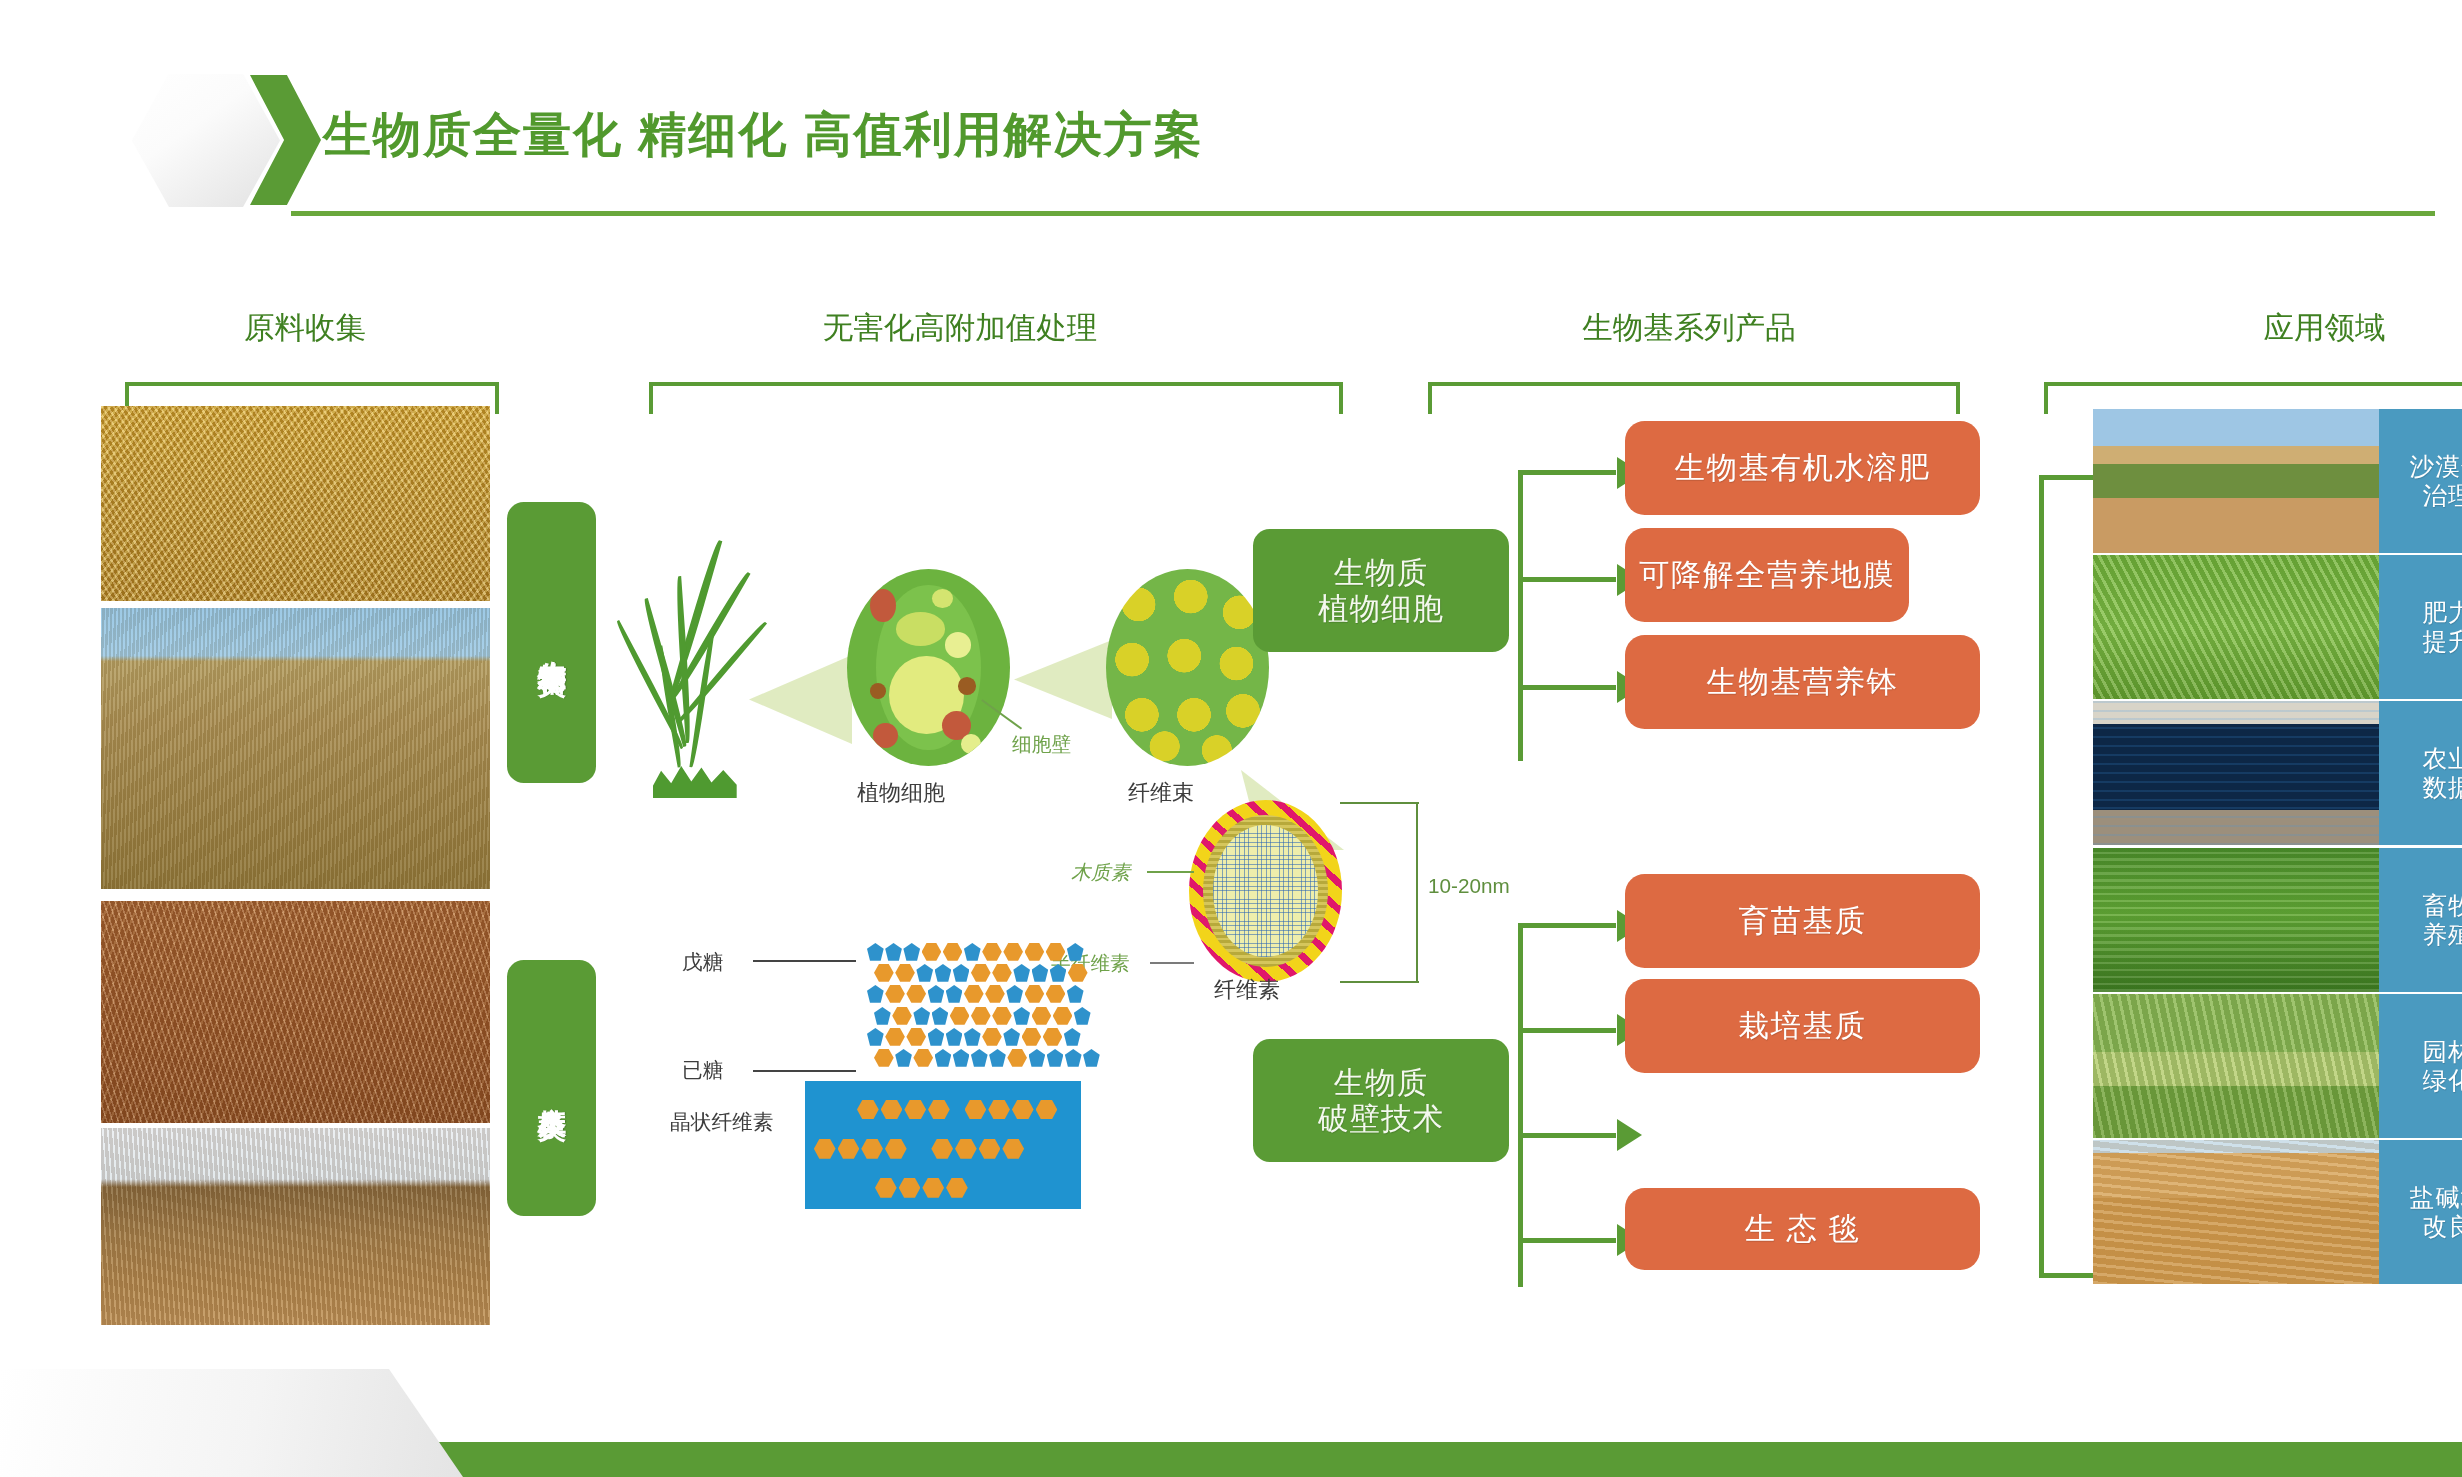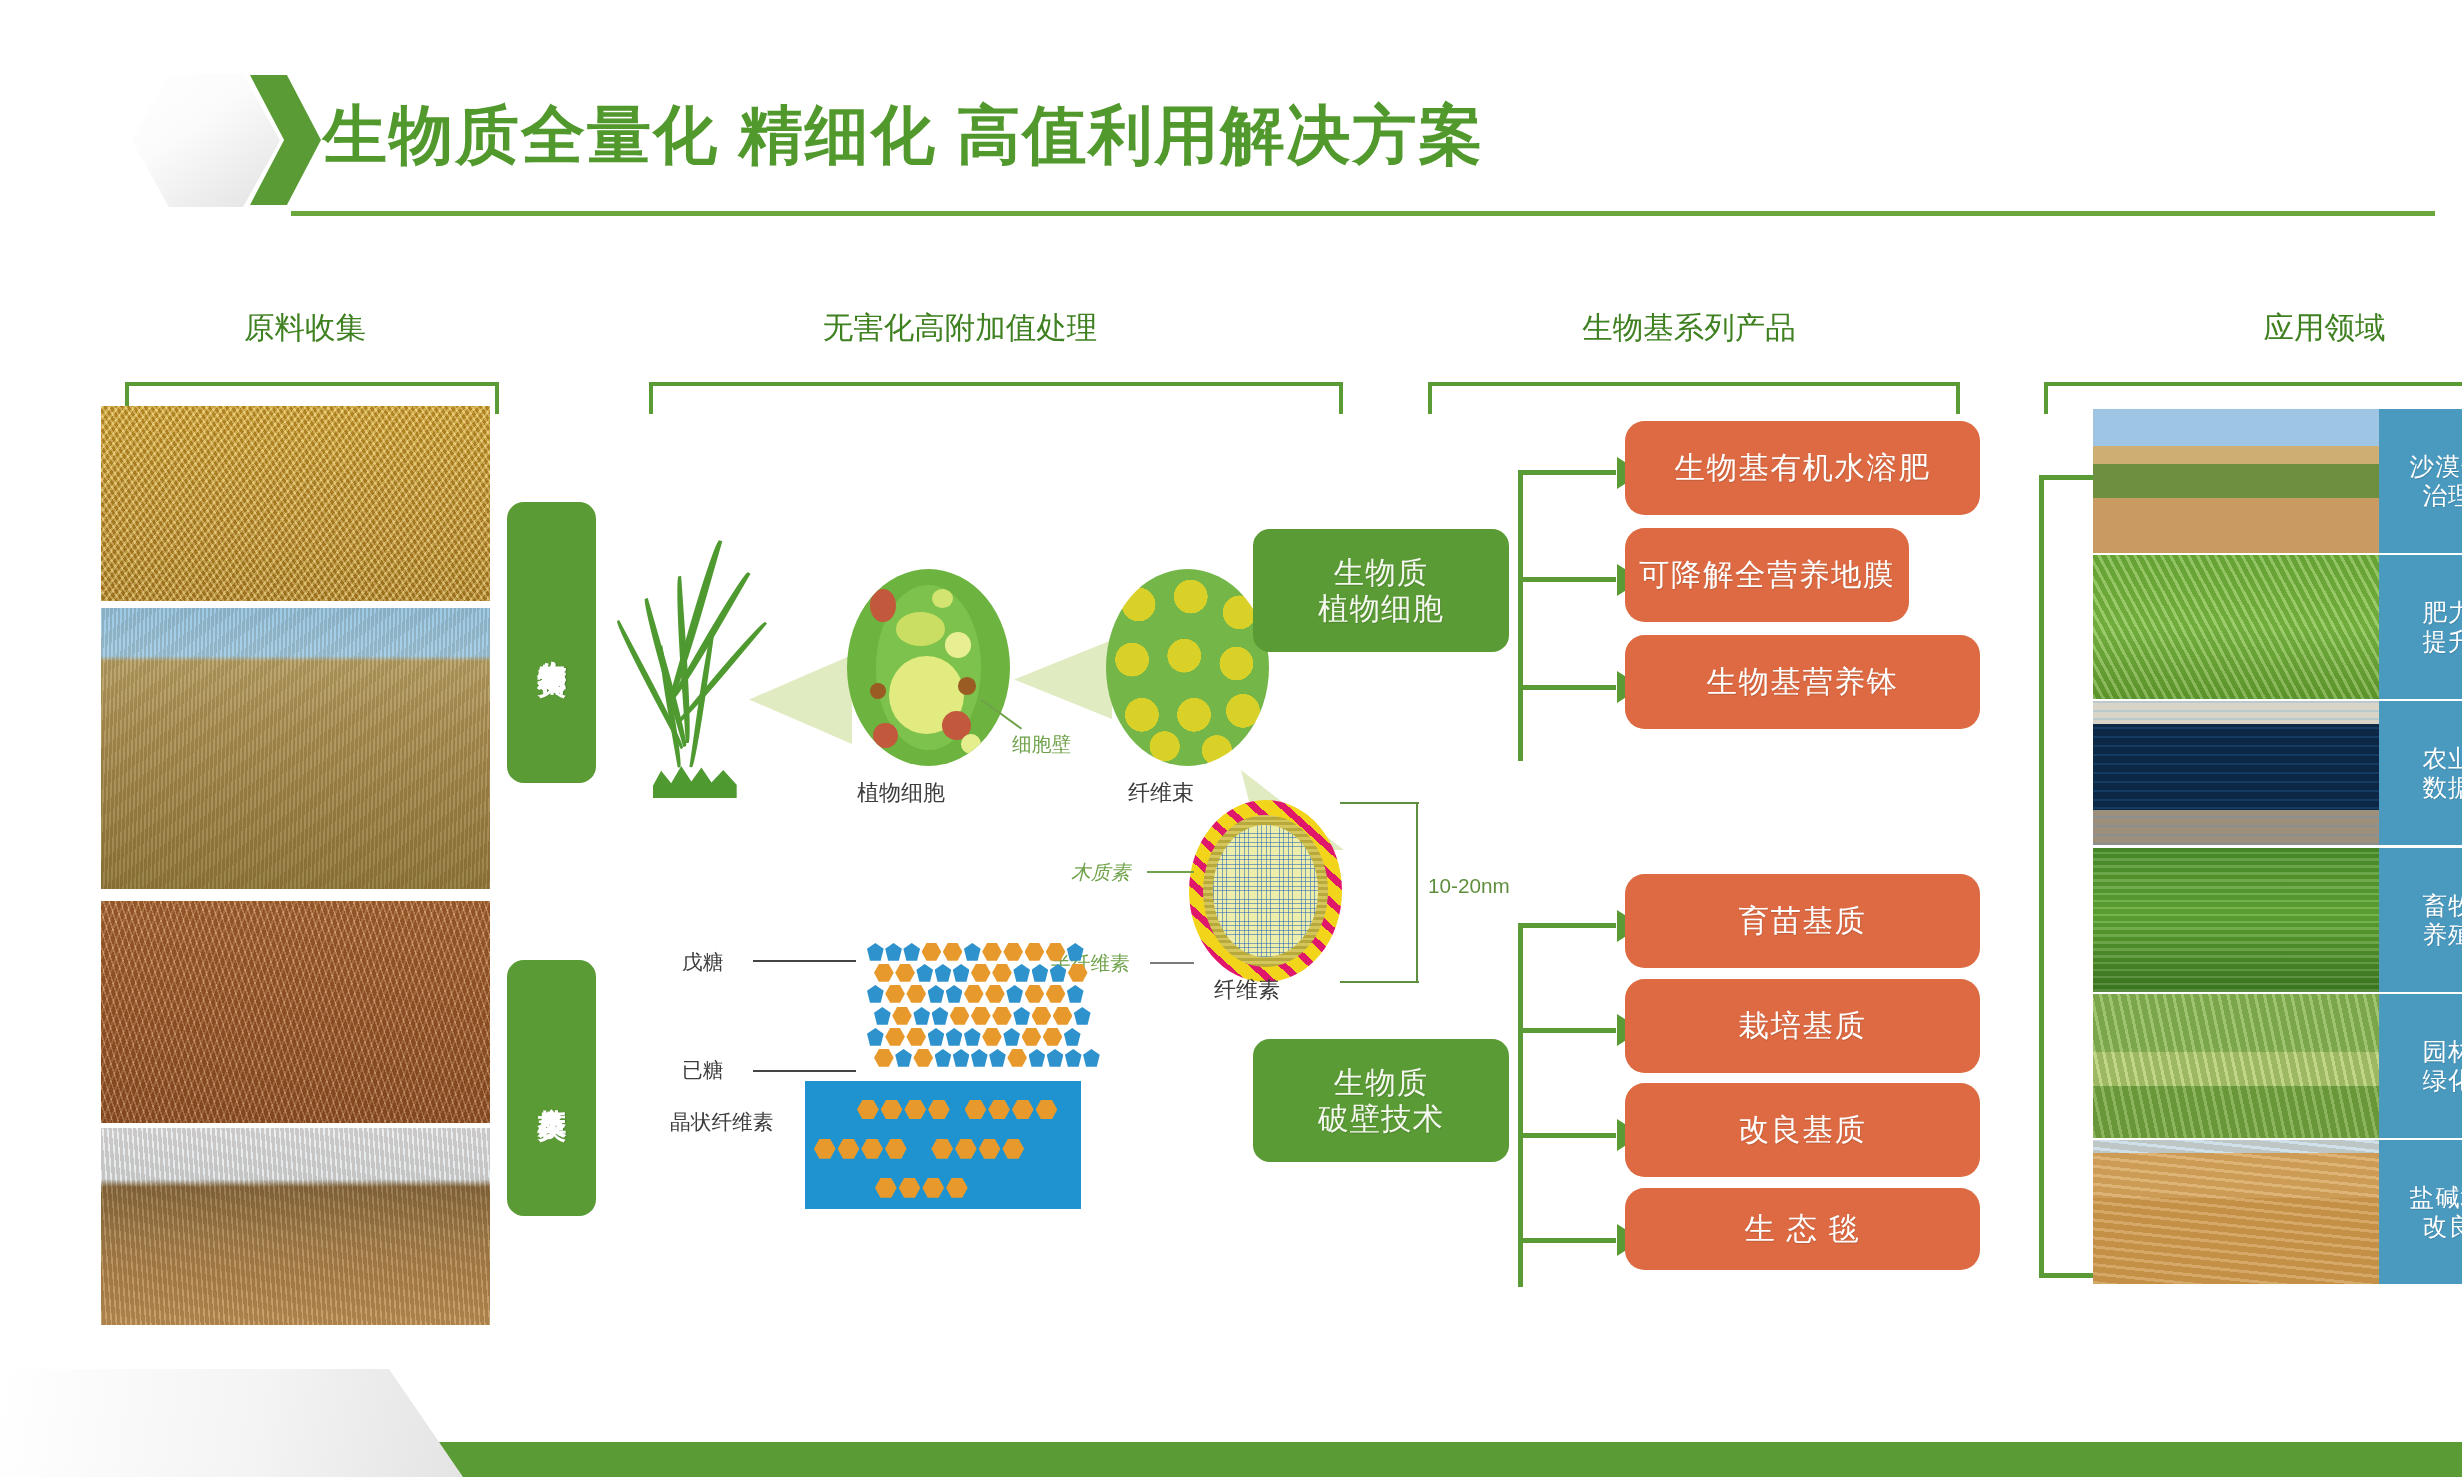--- a/index.html
+++ b/index.html
@@ -16,21 +16,21 @@
     filter:drop-shadow(3px 3.4px 4.4px rgba(0,0,0,0.17));
   }
   .chevron {
     position:absolute; left:250px; top:75px; width:71px; height:130px;
     background:#5a9b35;
     clip-path:polygon(0% 0%,52% 0%,100% 50%,52% 100%,0% 100%,48% 50%);
   }
   #page-title {
     position:absolute; left:323px; top:86px; height:98px;
     display:flex; align-items:center;
-    font-size:64px; font-weight:bold; color:#51992d; letter-spacing:2px;
+    font-size:48px; font-weight:bold; color:#51992d; letter-spacing:2px;
     white-space:nowrap; text-shadow:1px 1px 0 rgba(255,255,255,0.6);
   }
   #title-rule { position:absolute; left:291px; top:211px; width:2144px; height:5.4px; background:#6aa83c; }
 
   
   .sect-title {
     position:absolute; font-size:30.5px; color:#3f8021; font-weight:500;
     white-space:nowrap; text-align:center; text-shadow:1px 1px 0.5px rgba(255,255,255,0.8);
   }
   .bracket { position:absolute; border:4.4px solid #5a9b35; border-bottom:none; }
@@ -429,23 +429,20 @@
   <div class="arrow-head" style="left:1617px; top:1119px;"></div>
   <div class="arrow-line" style="left:1518px; top:1238px; width:98px;"></div>
   <div class="arrow-head" style="left:1617px; top:1224px;"></div>
 
   <div class="prod-box" style="left:1625px; top:979px; width:355px; height:94px;">
     <span>栽培基质</span>
   </div>
   <div class="prod-box" style="left:1625px; top:874px; width:355px; height:94px;">
     <span>育苗基质</span>
   </div>
-  <div class="prod-box" style="left:1625px; top:1083px; width:355px; height:94px;">
-    <span>改良基质</span>
-  </div>
   <div class="prod-box" style="left:1625px; top:1188px; width:355px; height:82px;">
     <span>生 态 毯</span>
   </div>
 
   <div style="position:absolute;left:2039px;top:475px;width:5.4px;height:803px;background:#5a9b35;"></div>
   <div style="position:absolute;left:2039px;top:475px;width:81px;height:5.4px;background:#5a9b35;"></div>
   <div style="position:absolute;left:2039px;top:1273px;width:81px;height:5.4px;background:#5a9b35;"></div>
 
   <div id="app-list">
       <div class="app-row" style="left: 2093px; top: 409px; width: 424px; height: 144px;">

